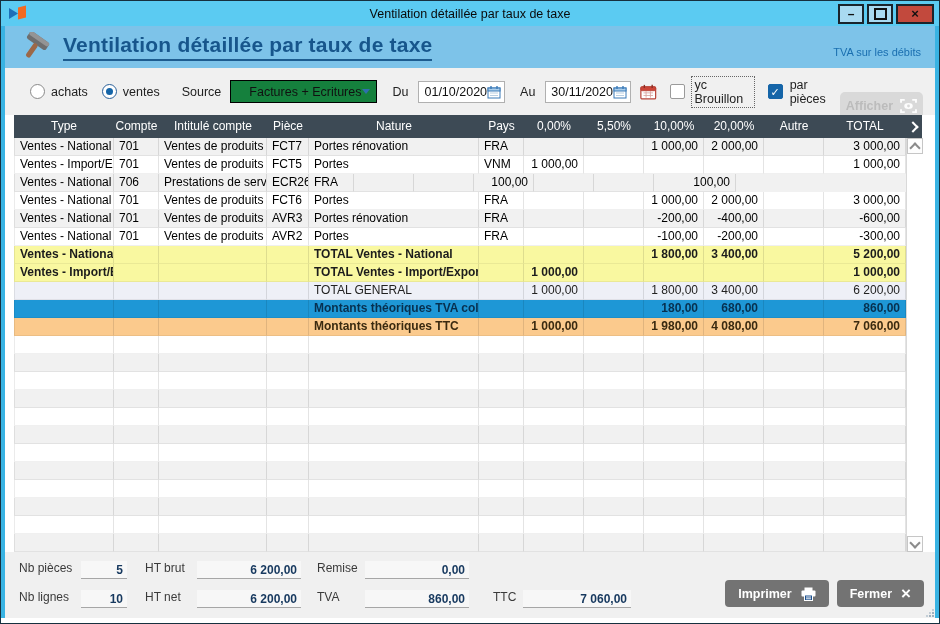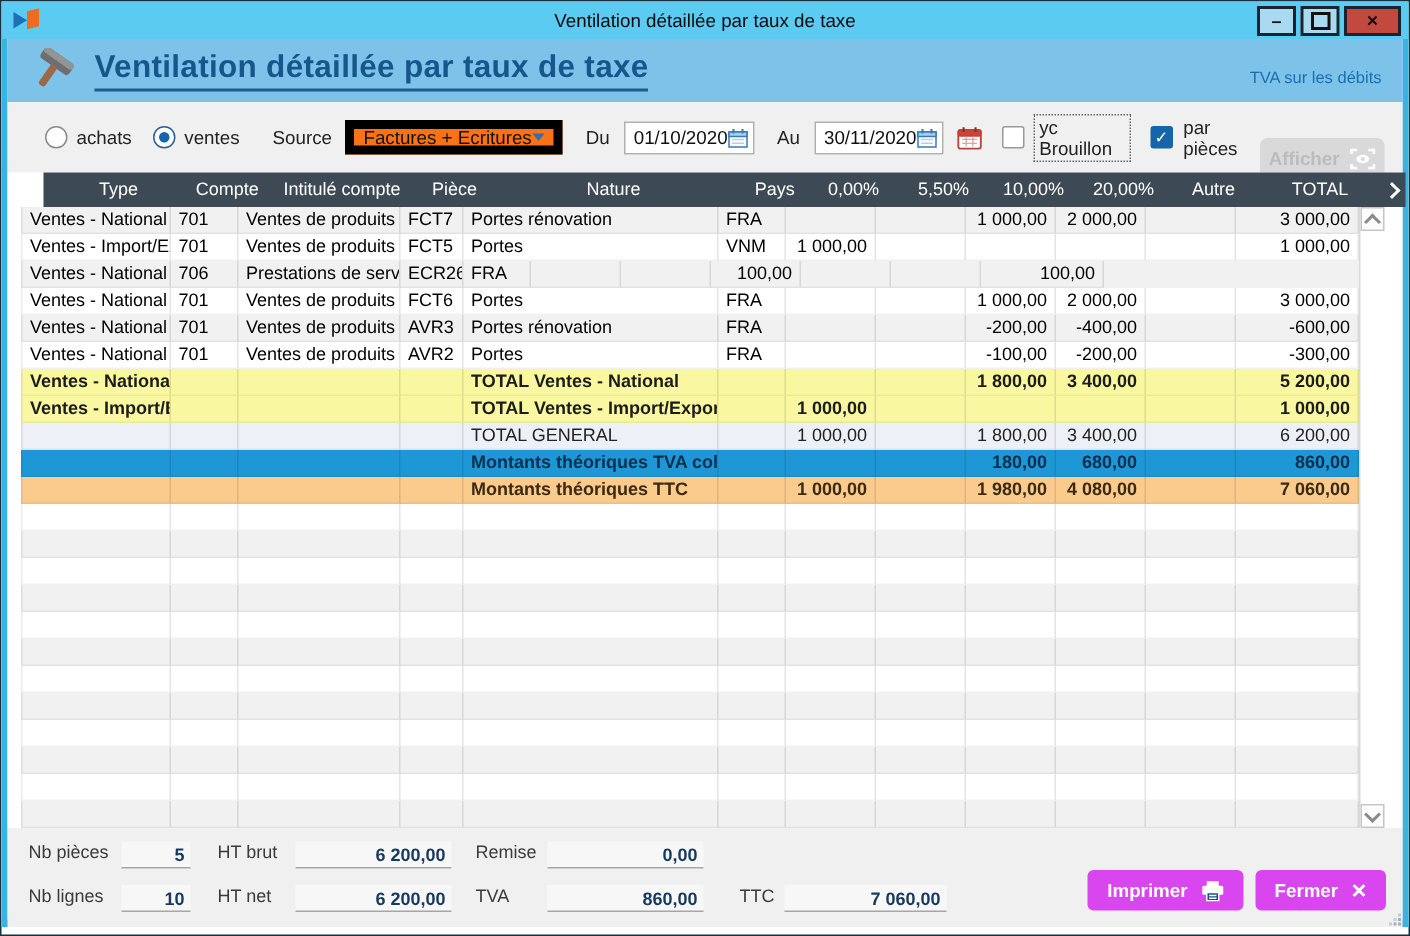--- a/index.html
+++ b/index.html
@@ -20,34 +20,34 @@
   
   .app-header{height:42px;background:#7dc3e9;display:flex;align-items:center;padding-left:16px;position:relative;box-sizing:border-box;}
   .page-title{font-size:21px;font-weight:bold;color:#17568c;border-bottom:2px solid #1d5c8f;padding-bottom:2px;margin-left:10px;letter-spacing:.2px;}
   .header-note{position:absolute;right:14px;top:20px;font-size:11px;color:#1a6fb0;}
   
   .toolbar{height:47px;background:#f0f0f0;display:flex;align-items:center;padding-left:25px;box-sizing:border-box;font-size:12.5px;color:#222;}
   .radio-group{display:flex;align-items:center;cursor:pointer;}
   .radio{width:15px;height:15px;border-radius:50%;border:1px solid #8a8a8a;background:#fff;margin-right:6px;box-sizing:border-box;position:relative;}
   .radio.on{border:1px solid #2a6099;}
   .radio.on::after{content:"";position:absolute;left:3px;top:3px;width:7px;height:7px;border-radius:50%;background:#1565a8;}
-  .select{width:158px;height:23px;background:#f97316;border:6px solid #000000;display:flex;align-items:center;padding-left:6px;box-sizing:border-box;cursor:pointer;}
+  .select{width:158px;height:23px;background:#15803d;border:1px solid #000000;display:flex;align-items:center;padding-left:18px;box-sizing:border-box;cursor:pointer;}
   .select .sel-text{flex:1;font-size:12.5px;color:#111;white-space:nowrap;overflow:hidden;}
   .sel-arrow{width:0;height:0;border-left:4px solid transparent;border-right:4px solid transparent;border-top:5px solid #2f6fad;margin-right:6px;}
   .datebox{width:90px;height:22px;background:#fff;border:1px solid #b0b0b0;display:flex;align-items:center;padding:0 3px 0 5px;box-sizing:border-box;cursor:text;}
   .datebox .d-text{flex:1;font-size:12.5px;color:#111;}
   .checkbox{width:15px;height:15px;border:1px solid #9a9a9a;background:#fff;border-radius:2px;box-sizing:border-box;cursor:pointer;flex:0 0 auto;}
   .checkbox.on{background:#1565a8;border-color:#1565a8;color:#fff;font-size:11px;font-weight:bold;line-height:14px;text-align:center;}
   .dotted-label{border:1px dotted #666;padding:1px 3px;cursor:pointer;}
   .btn-disabled{margin-left:auto;margin-right:12px;width:92px;height:29px;border:none;border-radius:5px;background:#d9d9d9;color:#bcbcbc;
                 font-size:12.5px;font-weight:bold;display:flex;align-items:center;justify-content:center;gap:7px;cursor:default;margin-top:29px;}
   .spacer{flex:0 0 auto;}
   
   .table-area{height:437px;background:#fff;position:relative;box-sizing:border-box;}
-  .thead{display:flex;height:23px;background:#3d4a55;color:#fff;margin-left:24px;width:908px;}
+  .thead{display:flex;height:23px;background:#3d4a55;color:#fff;margin-left:9px;width:908px;}
   .hcell{font-size:12px;line-height:23px;text-align:center;white-space:nowrap;overflow:hidden;box-sizing:border-box;cursor:pointer;}
   .hchev{width:16px;display:flex;align-items:center;justify-content:center;cursor:pointer;}
   .chev-right{width:6px;height:6px;border-top:2px solid #fff;border-right:2px solid #fff;transform:rotate(45deg);margin-right:2px;}
   .tbody{margin-left:9px;width:892px;}
   .row{display:flex;height:18px;background:#fff;box-sizing:border-box;}
   .tbody .row:nth-child(odd){background:#f1f1f1;}
   .tbody .row.total-yellow{background:#f9f8a0;font-weight:bold;color:#1c1c1c;}
   .tbody .row.total-general{background:#eef0f7;color:#222;}
   .tbody .row.total-blue{background:#1e97d6;font-weight:bold;color:#07304f;}
   .tbody .row.total-orange{background:#fbca8d;font-weight:bold;color:#3a2a10;}
@@ -69,21 +69,21 @@
   .footer{height:66px;background:#f0f0f0;position:relative;box-sizing:border-box;padding:9px 0 0 14px;}
   .f-row{display:flex;align-items:flex-start;margin-bottom:8px;height:21px;}
   .f-label{font-size:12px;color:#3a3a3a;}
   .f-field{background:#f7f7f7;border-bottom:1px solid #a6a6a6;text-align:right;padding:2px 4px 1px 4px;font-weight:bold;color:#17395f;
            font-size:12px;box-sizing:border-box;}
   .lw1{width:62px}.fw1{width:46px}
   .lw2{width:52px;margin-left:18px}.fw2{width:104px}
   .lw3{width:48px;margin-left:16px}.fw3{width:104px}
   .lw4{width:30px;margin-left:24px}.fw4{width:108px}
   .footer-buttons{position:absolute;right:11px;bottom:11px;display:flex;gap:8px;}
-  .btn-primary{height:27px;border:none;border-radius:4px;background:#d946ef;color:#fff;font-size:12.5px;font-weight:bold;
+  .btn-primary{height:27px;border:none;border-radius:4px;background:#737373;color:#fff;font-size:12.5px;font-weight:bold;
                display:flex;align-items:center;gap:9px;padding:0 13px;cursor:pointer;}
   .grip{position:absolute;right:1px;bottom:1px;width:8px;height:8px;}
   .grip::after{content:"";position:absolute;right:0;bottom:0;width:2px;height:2px;background:#9fb0bd;
                box-shadow:-3px 0 #9fb0bd,0 -3px #9fb0bd,-6px 0 #c3ced6,-3px -3px #c3ced6,0 -6px #c3ced6;}
 </style>
 </head>
 <body>
 
 <div class="window">
 

